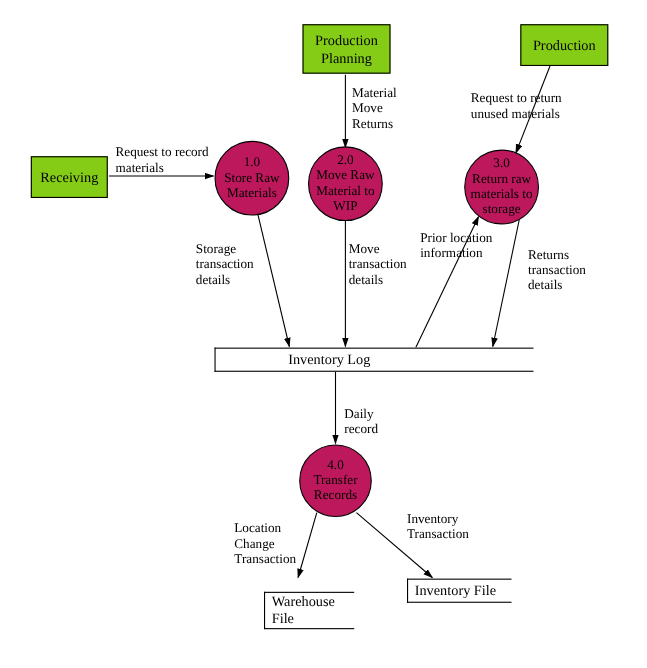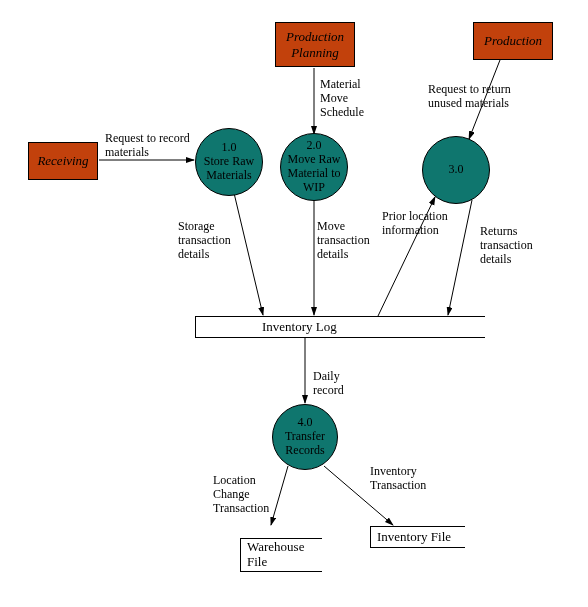--- a/index.html
+++ b/index.html
@@ -10,36 +10,35 @@
     }
     .canvas {
       position: relative;
       width: 588px;
       height: 607px;
       background: #fff;
     }
     .entity {
       position: absolute;
       border: 1px solid #000;
-      background: #c2410c;
+      background: #84cc16;
       text-align: center;
       display: flex;
       align-items: center;
       justify-content: center;
       font-size: 13px;
       line-height: 1.2;
       padding: 2px;
       box-sizing: border-box;
-      font-style: italic;
     }
     .process {
       position: absolute;
       border: 1px solid #000;
       border-radius: 50%;
-      background: #0f766e;
+      background: #be185d;
       text-align: center;
       display: flex;
       flex-direction: column;
       align-items: center;
       justify-content: center;
       font-size: 12px;
       line-height: 1.15;
       padding: 2px;
       box-sizing: border-box;
     }
@@ -133,20 +132,23 @@
 
   <div class="process" style="left:280px; top:133px; width:68px; height:68px;">
     <span>2.0</span>
     <span>Move Raw
 Material to
 WIP</span>
   </div>
 
   <div class="process" style="left:422px; top:136px; width:68px; height:68px;">
     <span>3.0</span>
+    <span>Return raw
+materials to
+storage</span>
   </div>
 
   <div class="process" style="left:272px; top:404px; width:66px; height:66px;">
     <span>4.0</span>
     <span>Transfer
 Records</span>
   </div>
 
   <div class="datastore" style="left:195px; top:316px; width:290px; height:22px;font-family:Liberation Serif, serif;">
     <span style="margin-left:60px;">Inventory Log</span>
@@ -159,21 +161,21 @@
 
   <div class="datastore" style="left:370px; top:526px; width:95px; height:22px;">
     <span>Inventory File</span>
   </div>
 
   <div class="label" style="left:105px; top:132px;">Request to record
 materials</div>
 
   <div class="label" style="left:320px; top:78px;">Material
 Move
-Schedule</div>
+Returns</div>
 
   <div class="label" style="left:428px; top:83px;">Request to return
 unused materials</div>
 
   <div class="label" style="left:178px; top:220px;">Storage
 transaction
 details</div>
 
   <div class="label" style="left:317px; top:220px;">Move
 transaction

